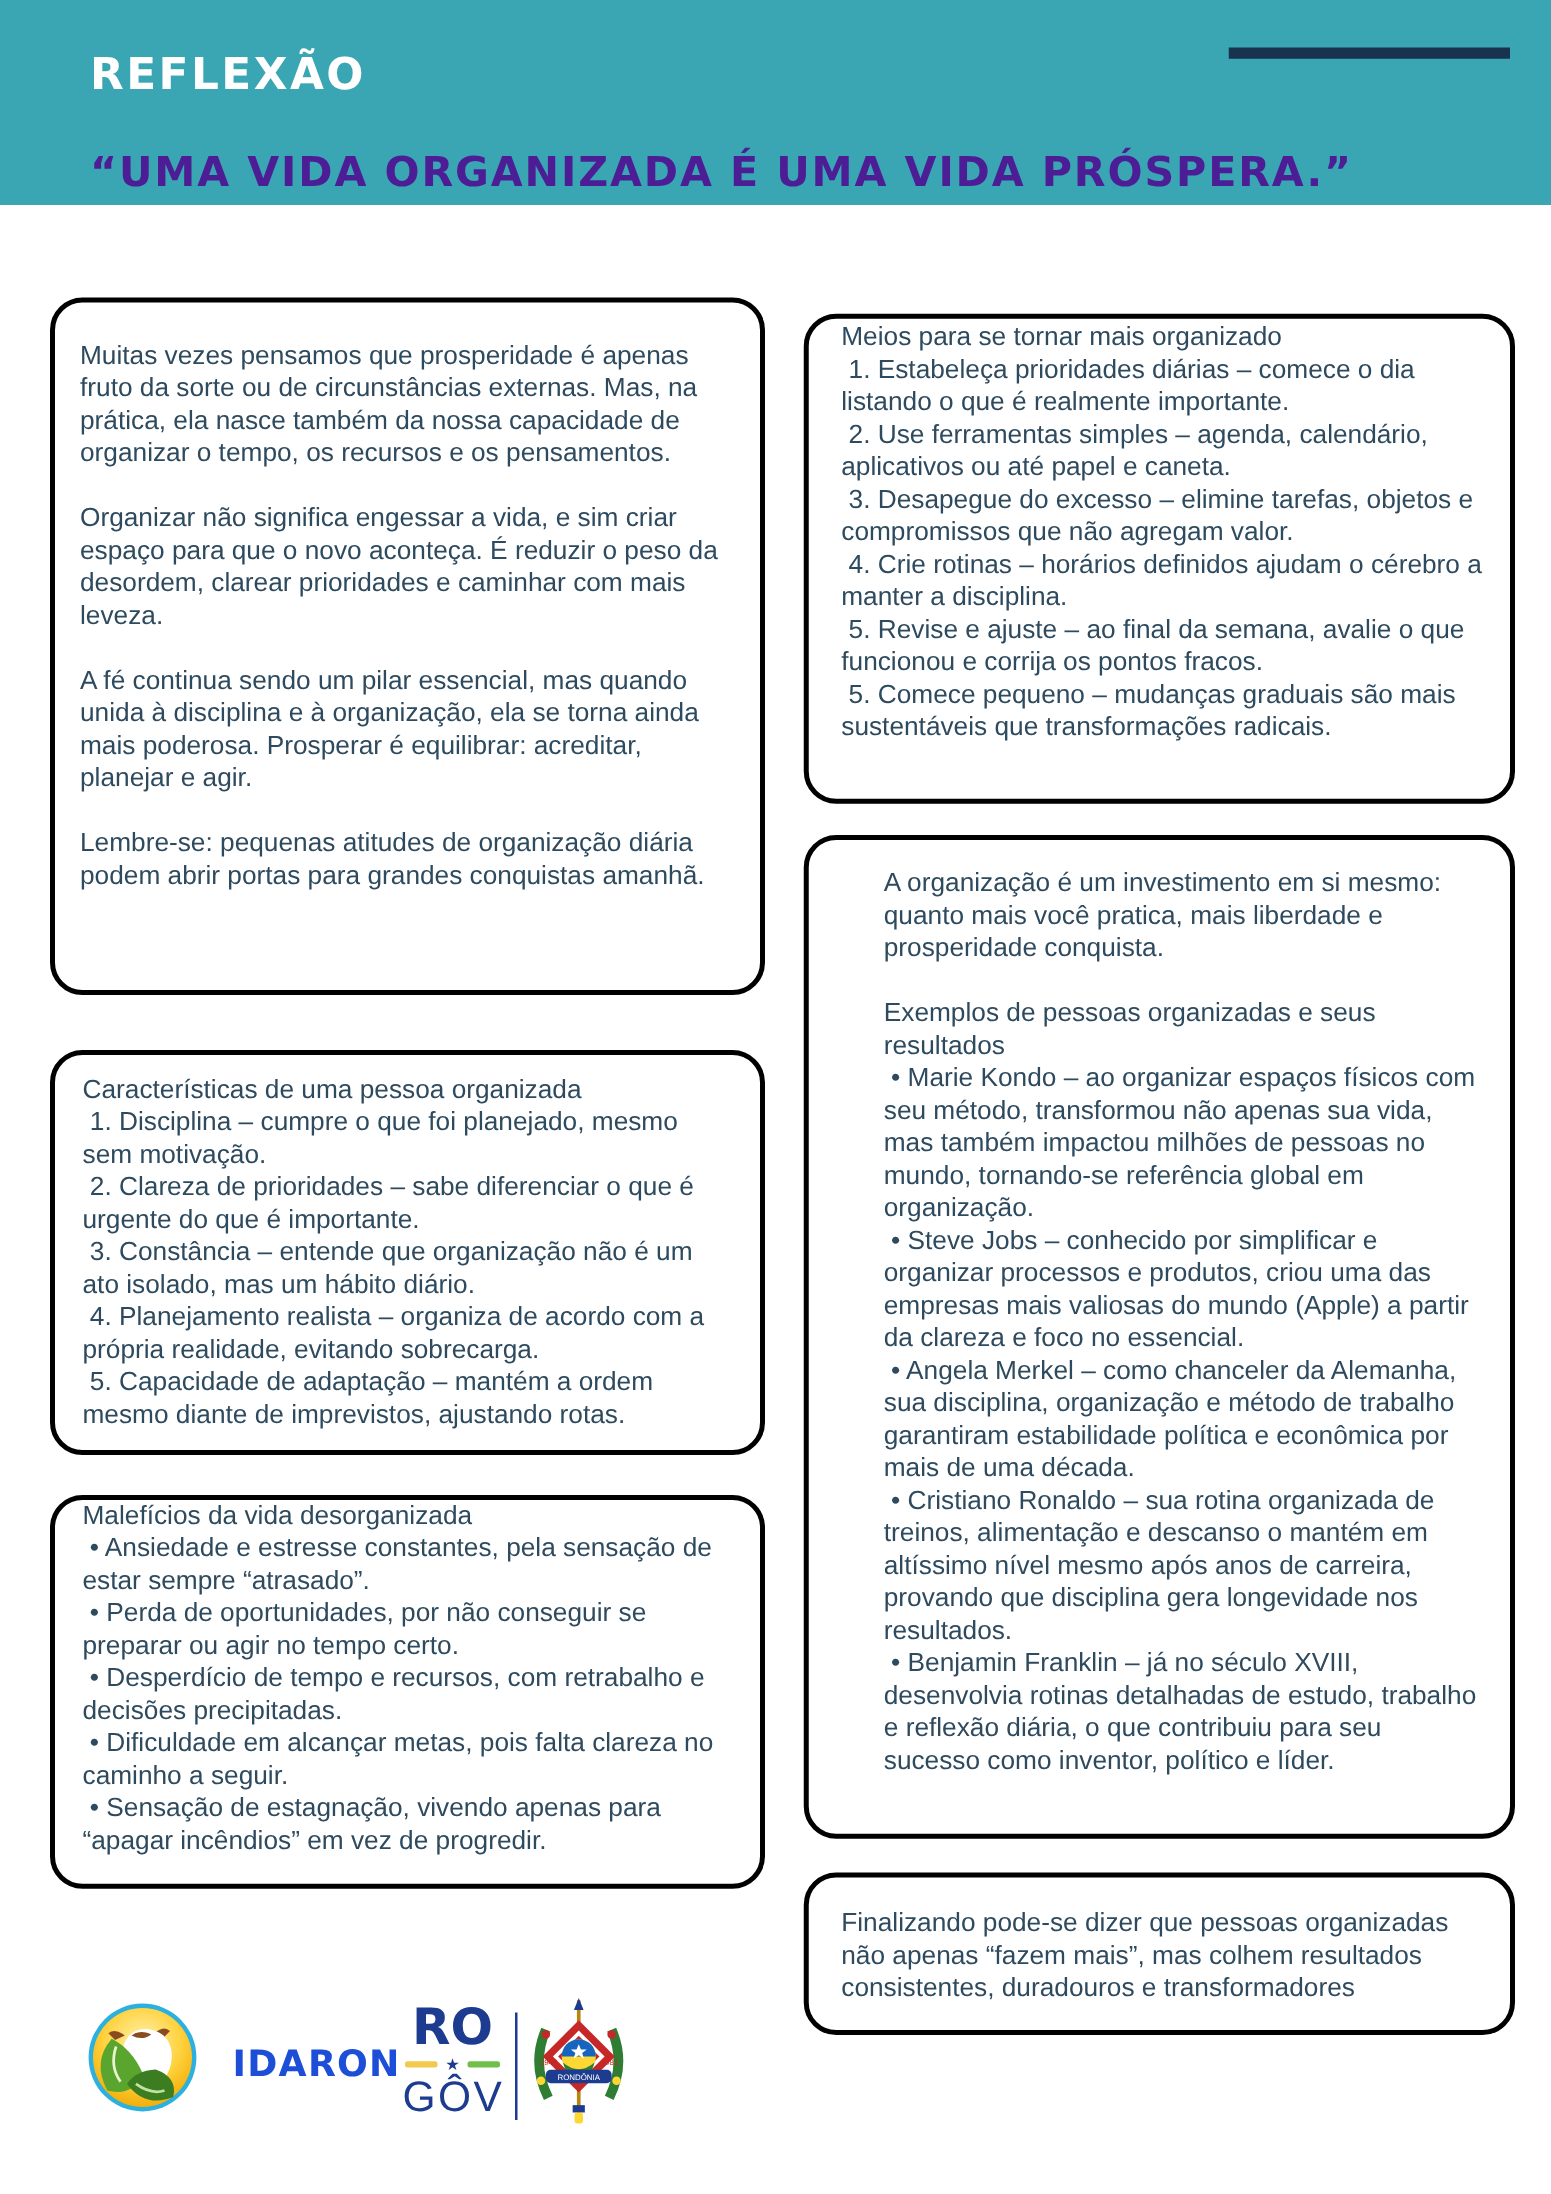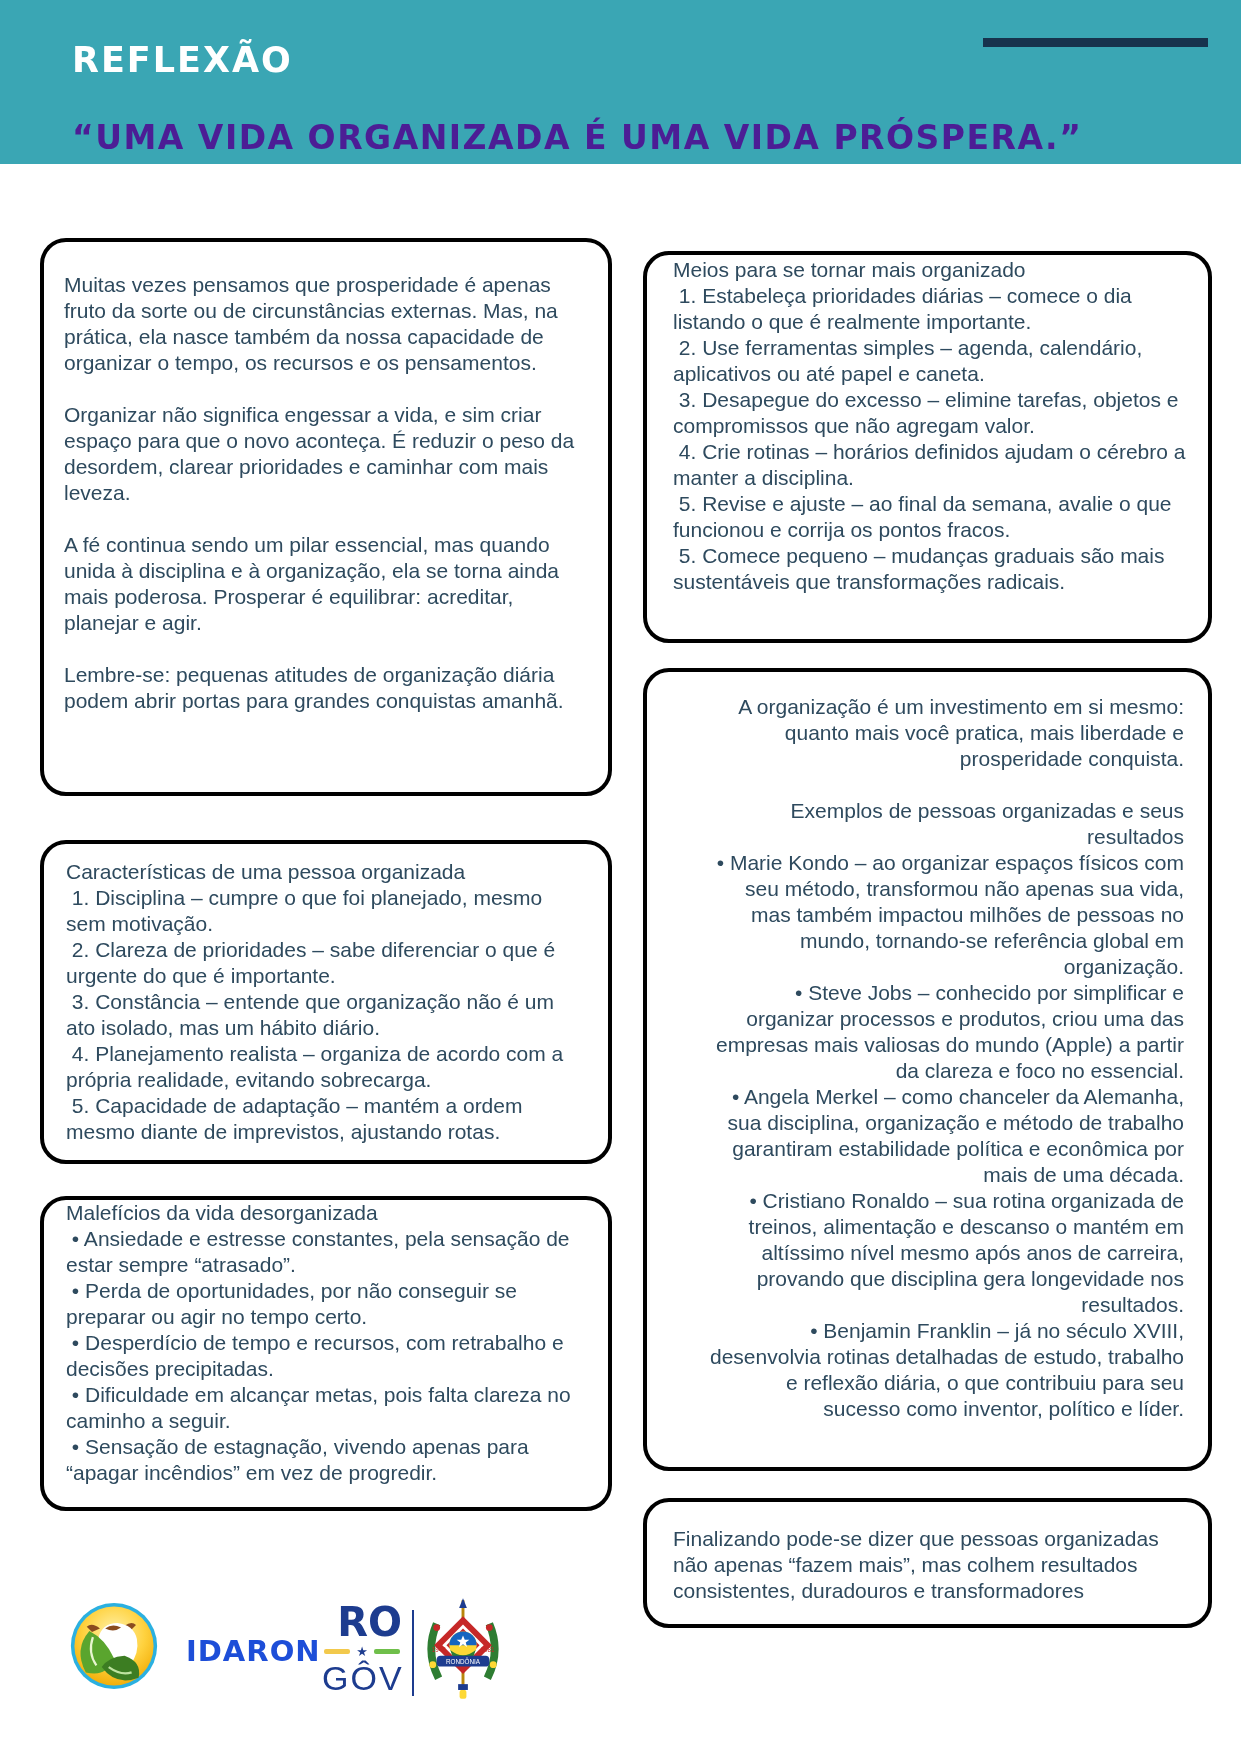--- a/index.html
+++ b/index.html
@@ -18,29 +18,29 @@
   .col-right{left:643px;width:569px;}
   .box{box-sizing:border-box;border:4px solid #000000;border-radius:26px;background:#ffffff;
        font-size:21px;line-height:26px;color:#2e4a5e;}
   .box p{margin:0 0 26px 0;}
   .box p:last-child{margin-bottom:0;}
   .item{white-space:pre-wrap;}
   .box-intro{margin-top:26px;min-height:558px;padding:30px 26px 24px 20px;}
   .box-caracteristicas{margin-top:44px;min-height:316px;padding:15px 24px 15px 22px;}
   .box-maleficios{margin-top:32px;min-height:315px;padding:0 24px 15px 22px;}
   .box-meios{margin-top:39px;min-height:392px;padding:2px 22px 14px 26px;}
-  .box-investimento{margin-top:25px;min-height:803px;padding:22px 24px 20px 60px;text-align:right;}
+  .box-investimento{margin-top:25px;min-height:803px;padding:22px 24px 20px 60px;}
   .box-investimento .subtitle{margin-bottom:0;}
   .box-finalizando{margin-top:27px;min-height:126px;padding:24px 26px 20px 26px;}
   
   .footer{position:absolute;left:0px;top:1596px;width:1241px;height:120px;}
   .emblem{position:absolute;left:70px;top:6px;}
   .idaron-word{position:absolute;left:186px;top:38px;font-family:"DejaVu Sans",sans-serif;
       font-weight:700;font-size:29px;letter-spacing:1px;color:#1d4ed8;}
-  .rogov{position:absolute;left:322px;top:6px;width:80px;text-align:right;color:#1d3c8f;}
+  .rogov{position:absolute;left:322px;top:6px;width:80px;text-align:center;color:#1d3c8f;}
   .rogov .ro{font-family:"DejaVu Sans",sans-serif;font-weight:700;font-size:40px;line-height:40px;}
   .rogov .bars{display:flex;align-items:center;justify-content:center;gap:6px;margin:3px 0;}
   .rogov .bar-yellow{width:26px;height:5px;background:#f2c94c;border-radius:2px;}
   .rogov .bar-green{width:26px;height:5px;background:#6fbf4a;border-radius:2px;}
   .rogov .star{color:#1d3c8f;font-size:13px;line-height:13px;}
   .rogov .gov{font-family:"Liberation Sans",sans-serif;font-weight:500;font-size:34px;line-height:34px;letter-spacing:2px;}
   .sep{position:absolute;left:412px;top:14px;width:2px;height:86px;background:#1d3c8f;}
   .coat{position:absolute;left:424px;top:2px;}
 </style>
 </head>

